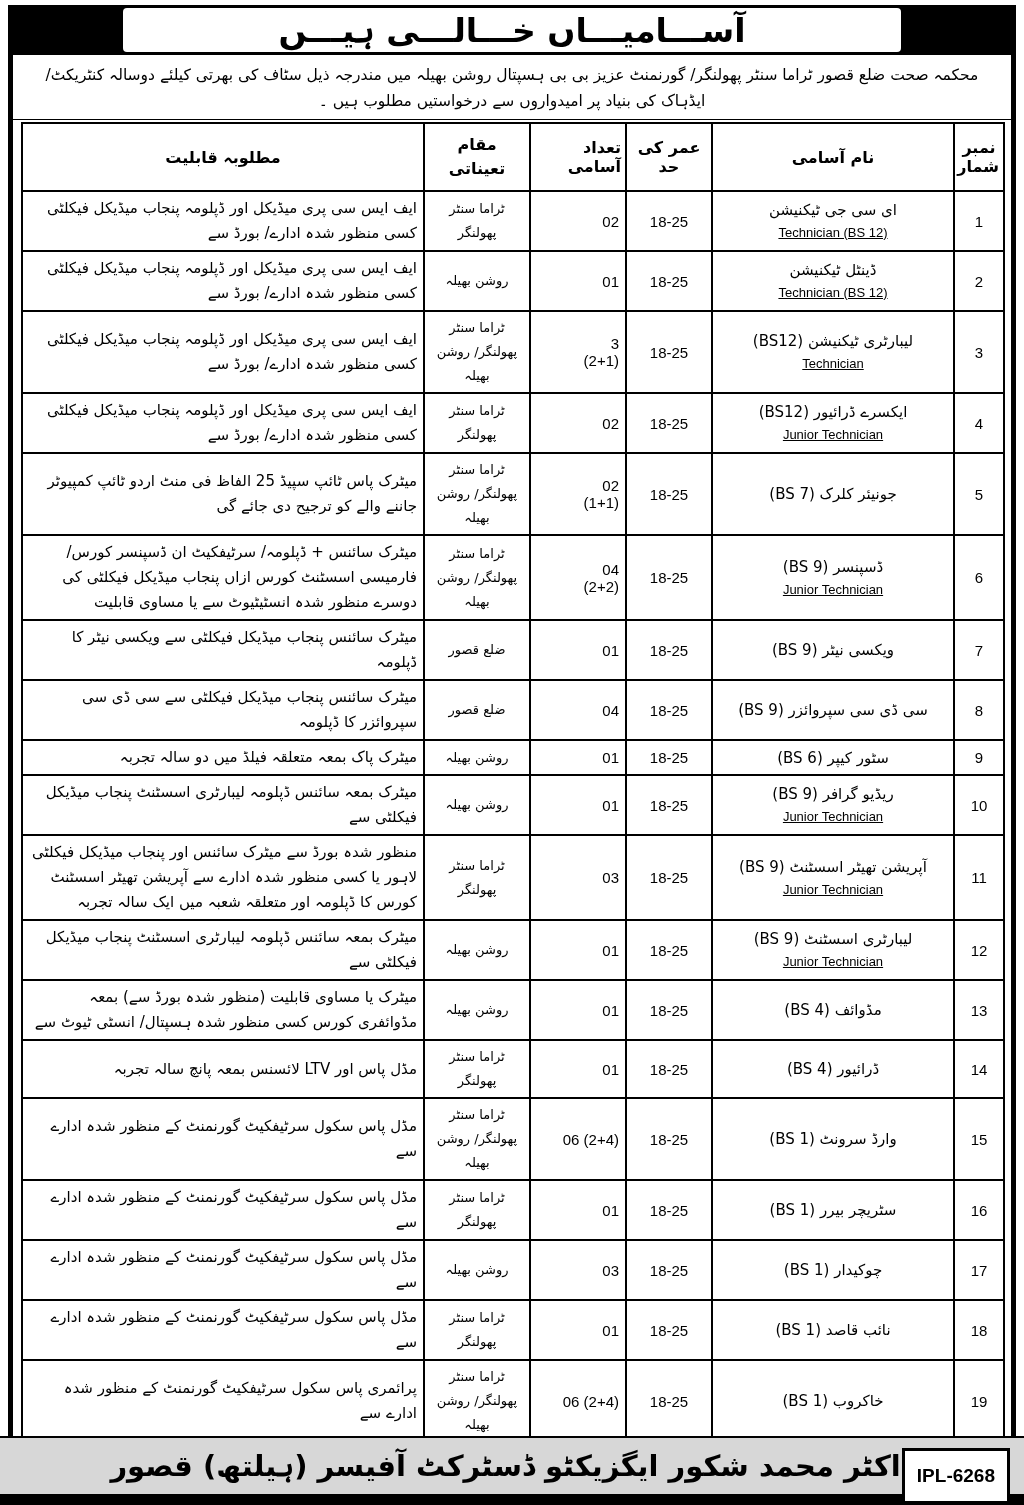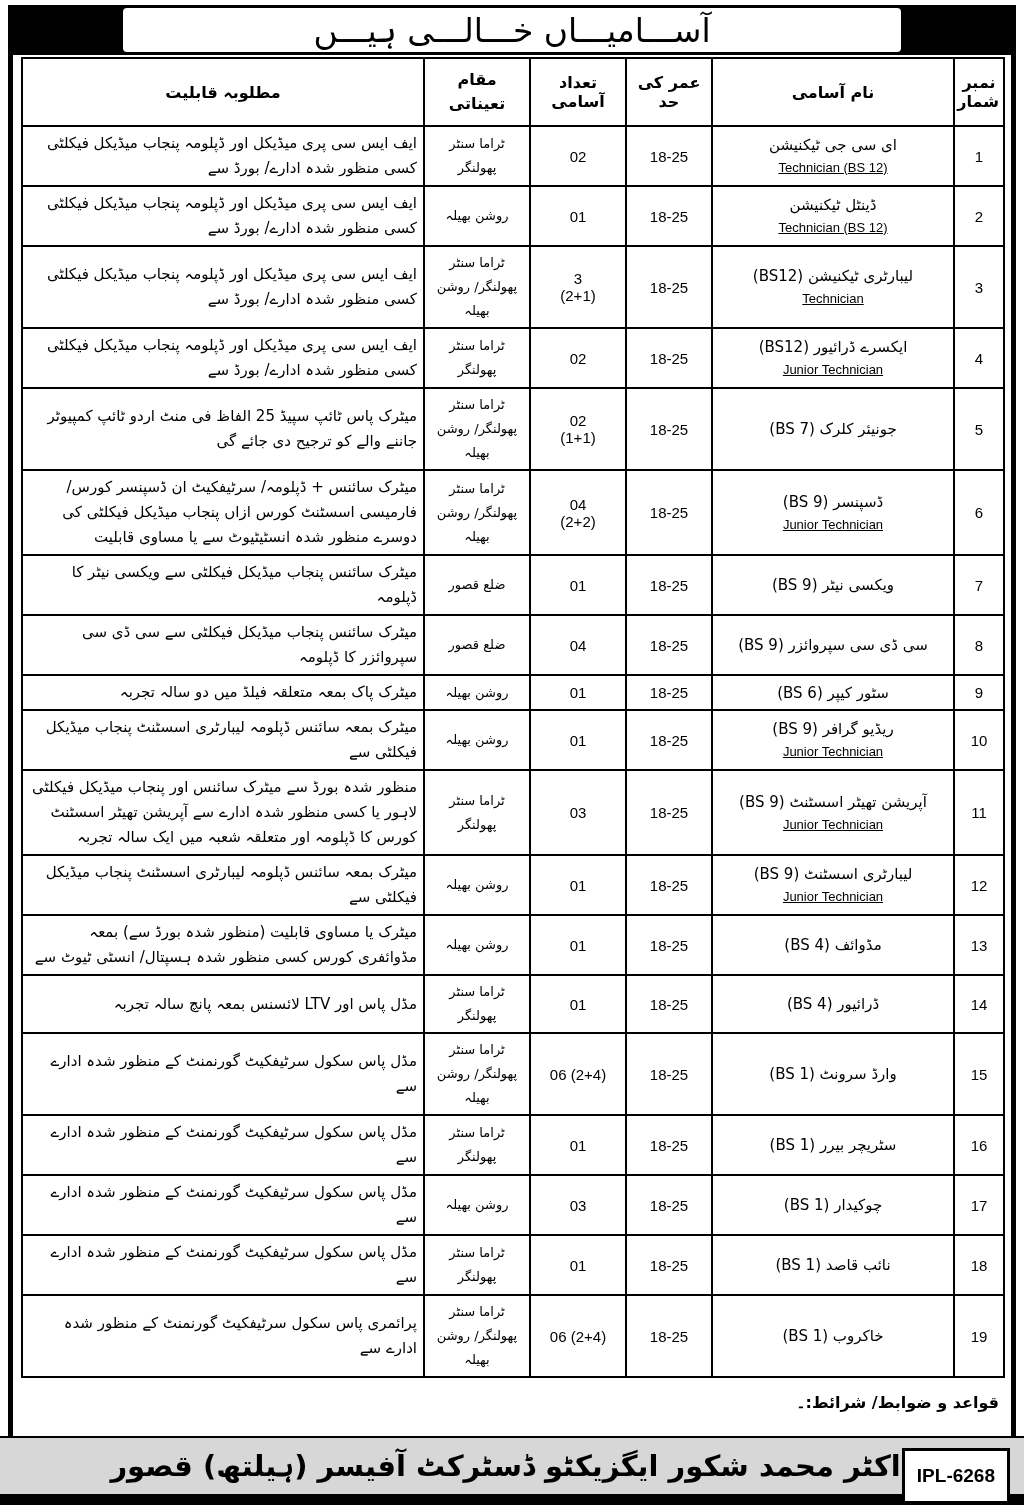--- a/index.html
+++ b/index.html
@@ -6,33 +6,33 @@
   body{width:1024px;height:1505px;overflow:hidden;font-family:"DejaVu Sans",sans-serif;color:#000;}
   .page{width:1024px;height:1505px;display:flex;flex-direction:column;background:#fff;}
   .latin{font-family:"Liberation Sans","DejaVu Sans",sans-serif;}
 
   
   .ad-frame{flex:1 1 auto;margin:5px 8px 0 8px;border-left:5px solid #000;border-right:5px solid #000;display:flex;flex-direction:column;overflow:hidden;}
 
   
   .header-band{background:#000;height:50px;flex:0 0 auto;display:flex;align-items:center;justify-content:center;}
   .title-panel{background:#fff;width:78%;height:44px;display:flex;align-items:center;justify-content:center;border-radius:4px;}
-  .page-title{font-size:33px;font-weight:normal;letter-spacing:1px;line-height:1;white-space:nowrap;}
+  .page-title{font-size:33px;font-weight:bold;letter-spacing:1px;line-height:1;white-space:nowrap;}
 
   
   .intro{padding:7px 12px 5px 12px;text-align:center;font-size:15.5px;line-height:26px;border-bottom:1px solid #000;}
 
   
   table.vtable{width:calc(100% - 14px);margin:2px 6px 4px 8px;border-collapse:collapse;direction:rtl;table-layout:fixed;}
   .vtable th,.vtable td{border:2px solid #000;vertical-align:middle;padding:4px 6px;}
   .vtable th{font-size:16px;font-weight:bold;padding:9px 4px;}
   .c-no{width:40px;text-align:center;font-size:15px;}
   .c-post{width:232px;}
   .c-age{width:76px;text-align:center;direction:ltr;font-size:15px;}
-  .c-count{width:86px;text-align:center;direction:ltr;font-size:15px;}
+  .c-count{width:86px;text-align:right;direction:ltr;font-size:15px;}
   .c-loc{width:96px;text-align:center;font-size:13px;line-height:24px;}
   .c-qual{text-align:right;font-size:15px;line-height:25px;}
   .post-ur{text-align:center;font-size:15px;line-height:24px;}
   .post-en{text-align:center;direction:ltr;font-size:13px;line-height:22px;text-decoration:underline;}
 
   
   .notes{flex:1 1 auto;padding:6px 12px 4px 12px;font-size:14px;line-height:30px;text-align:justify;}
   .notes .lbl{font-weight:bold;font-size:16px;}
 
   
@@ -47,20 +47,21 @@
 <div class="page">
 
   <div class="ad-frame">
 
     <div class="header-band">
       <div class="title-panel">
         <div class="page-title">آســـامیـــاں خـــالـــی ہیـــں</div>
       </div>
     </div>
 
+    <div class="intro">محکمہ صحت ضلع قصور ٹراما سنٹر پھولنگر/ گورنمنٹ عزیز بی بی ہسپتال روشن بھیلہ میں مندرجہ ذیل سٹاف کی بھرتی کیلئے دوسالہ کنٹریکٹ/ ایڈہاک کی بنیاد پر امیدواروں سے درخواستیں مطلوب ہیں ۔</div>
 
     <table class="vtable">
       <thead>
         <tr>
           <th class="c-no">نمبر شمار</th>
           <th class="c-post">نام آسامی</th>
           <th class="c-age">عمر کی حد</th>
           <th class="c-count">تعداد آسامی</th>
           <th class="c-loc">مقام تعیناتی</th>
           <th class="c-qual" style="text-align:center;">مطلوبہ قابلیت</th>

